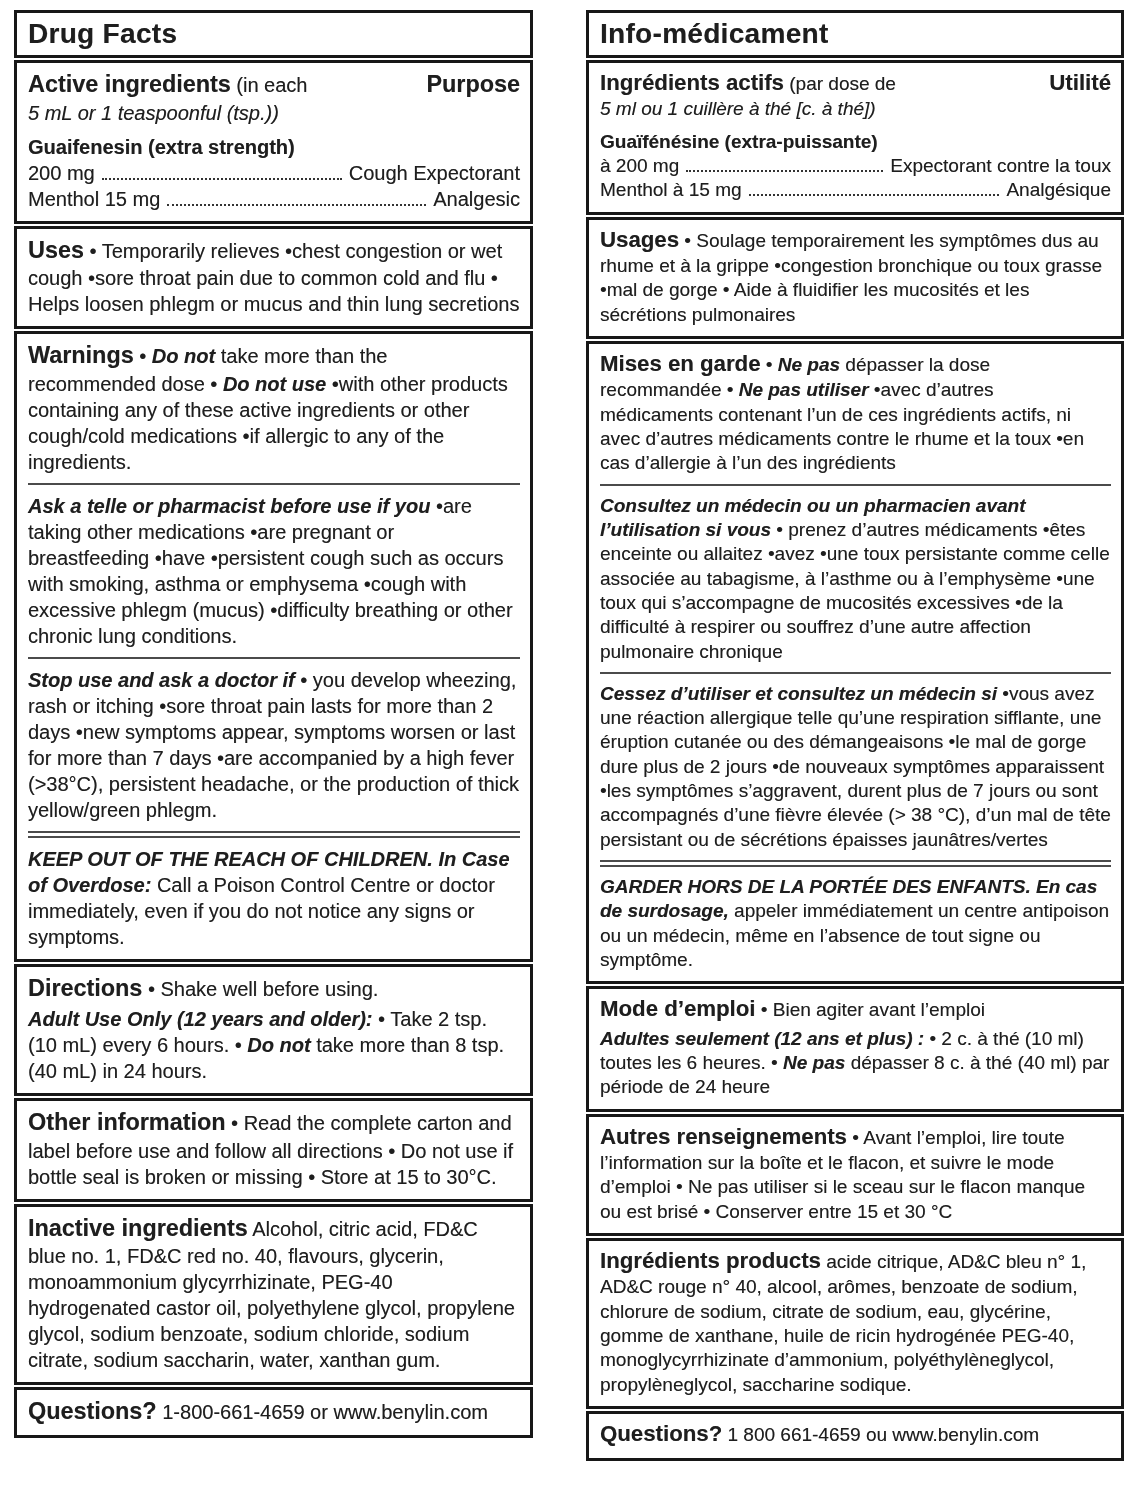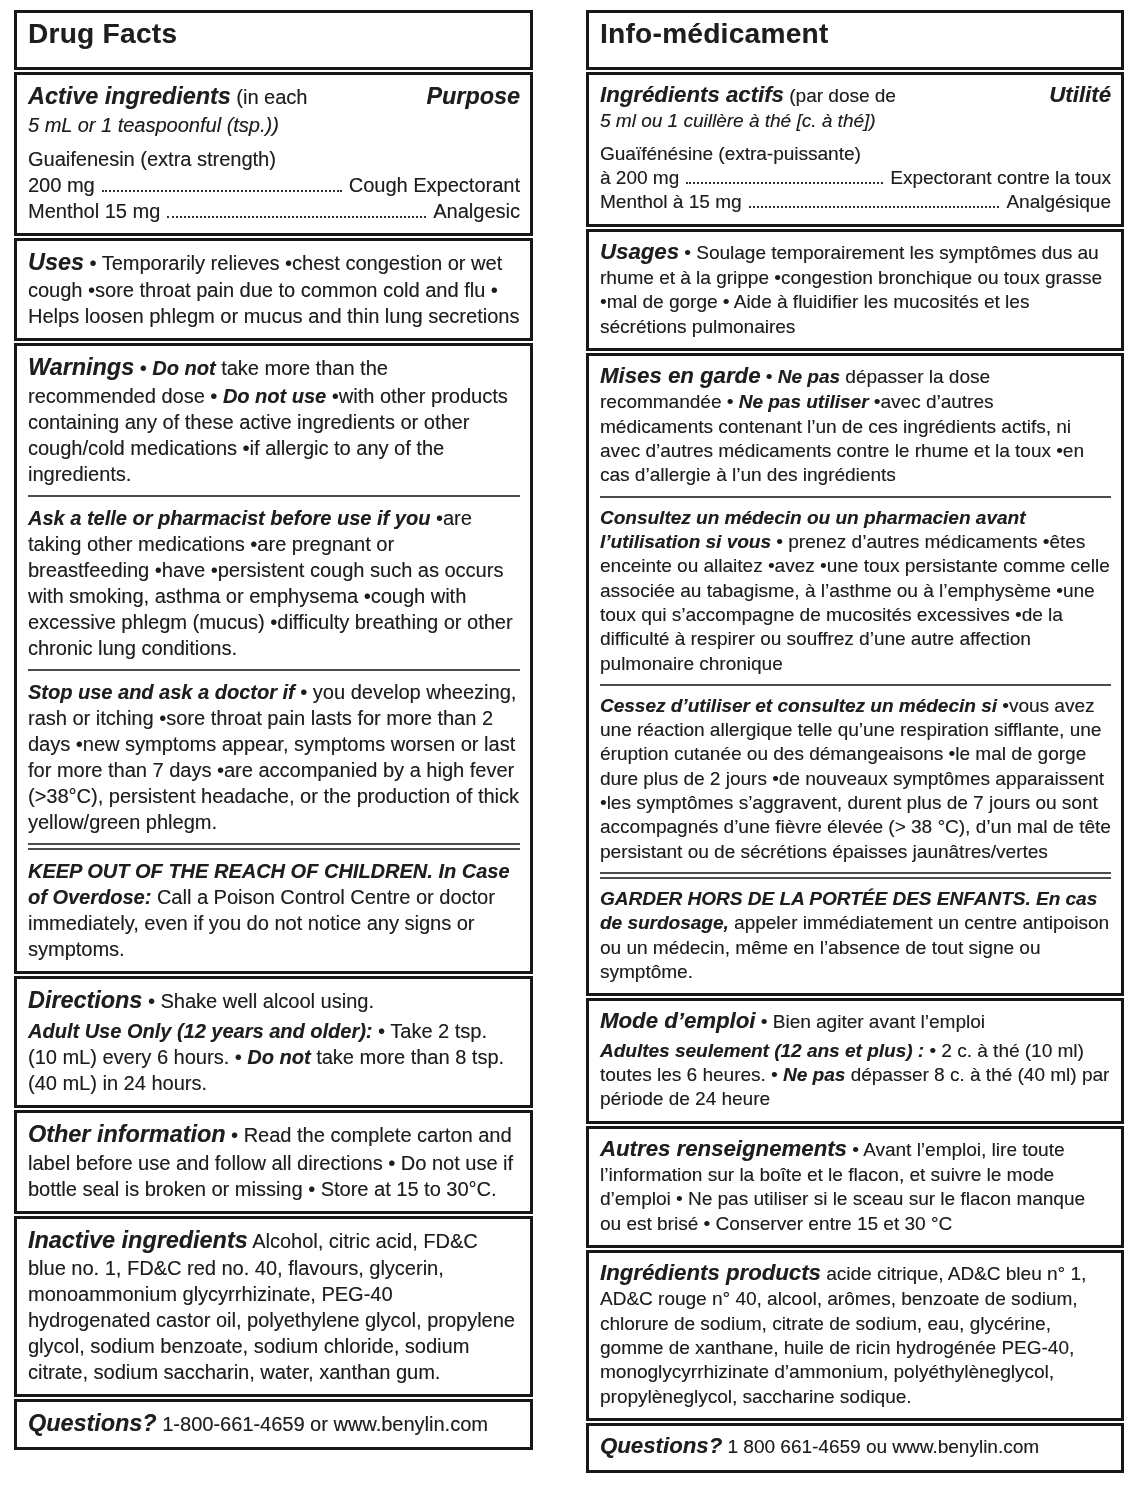--- a/index.html
+++ b/index.html
@@ -11,33 +11,33 @@
     -webkit-font-smoothing:antialiased;
   }
   .panel{position:absolute;top:10px;display:flex;flex-direction:column;gap:2px;}
   #panel-left{left:14px;width:519px;}
   #panel-right{left:586px;width:538px;justify-content:flex-end;}
   .box{
     border:3px solid #171717;background:#fff;
     padding:6px 10px 9px 11px;
     text-shadow:0.2px 0.2px 0.4px rgba(25,25,25,0.45);
   }
-  .title-box{padding:3px 10px 15px 11px;}
+  .title-box{padding:3px 10px 3px 11px;}
   .title{font-size:28px;font-weight:bold;letter-spacing:0.3px;}
   #panel-left .box{font-size:20px;line-height:1.30;}
   #panel-right .box{font-size:19px;line-height:1.28;}
   .para{margin:0;}
   .para + .para{margin-top:3px;}
-  .h{font-weight:bold;font-size:1.17em;font-style:italic;}
+  .h{font-weight:bold;font-size:1.17em;}
   .b{font-weight:bold;font-style:italic;}
   .divider-thin{border-top:2px solid #4b4b4b;margin:8px 0;}
   .divider-double{border-top:2px solid #4b4b4b;border-bottom:2px solid #4b4b4b;height:3px;margin:8px 0;}
   .ing-head{display:flex;justify-content:space-between;align-items:baseline;}
   .ing-line2{margin-bottom:5px;font-style:italic;}
-  .ing-name{margin-top:8px;}
+  .ing-name{margin-top:8px;font-weight:bold;}
   .ing-row{display:flex;align-items:baseline;}
   .leader{flex:1;border-bottom:2px dotted #333;margin:0 7px 5px 7px;min-width:30px;}
   .ing-purpose{white-space:nowrap;}
 </style>
 </head>
 <body>
 
 <div class="panel" id="panel-left">
   <div class="box title-box">
     <span class="title">Drug Facts</span>
@@ -66,21 +66,21 @@
     <div class="box">
       <p class="para"><span class="h">Warnings</span><span> • </span><span class="b">Do not</span><span> take more than the recommended dose • </span><span class="b">Do not use</span><span> •with other products containing any of these active ingredients or other cough/cold medications •if allergic to any of the ingredients.</span></p>
       <div class="divider-thin"></div>
       <p class="para"><span class="b">Ask a telle or pharmacist before use if you</span><span> •are taking other medications •are pregnant or breastfeeding •have •persistent cough such as occurs with smoking, asthma or emphysema •cough with excessive phlegm (mucus) •difficulty breathing or other chronic lung conditions.</span></p>
       <div class="divider-thin"></div>
       <p class="para"><span class="b">Stop use and ask a doctor if</span><span> • you develop wheezing, rash or itching •sore throat pain lasts for more than 2 days •new symptoms appear, symptoms worsen or last for more than 7 days •are accompanied by a high fever (&gt;38°C), persistent headache, or the production of thick yellow/green phlegm.</span></p>
       <div class="divider-double"></div>
       <p class="para"><span class="b">KEEP OUT OF THE REACH OF CHILDREN. In Case of Overdose:</span><span> Call a Poison Control Centre or doctor immediately, even if you do not notice any signs or symptoms.</span></p>
     </div>
     <div class="box">
-      <p class="para"><span class="h">Directions</span><span> • Shake well alcool using.</span></p>
+      <p class="para"><span class="h">Directions</span><span> • Shake well before using.</span></p>
       <p class="para"><span class="b">Adult Use Only (12 years and older):</span><span> • Take 2 tsp. (10 mL) every 6 hours. • </span><span class="b">Do not</span><span> take more than 8 tsp. (40 mL) in 24 hours.</span></p>
     </div>
     <div class="box">
       <p class="para"><span class="h">Other information</span><span> • Read the complete carton and label before use and follow all directions • Do not use if bottle seal is broken or missing • Store at 15 to 30°C.</span></p>
     </div>
     <div class="box">
       <p class="para"><span class="h">Inactive ingredients</span><span> Alcohol, citric acid, FD&amp;C blue no. 1, FD&amp;C red no. 40, flavours, glycerin, monoammonium glycyrrhizinate, PEG-40 hydrogenated castor oil, polyethylene glycol, propylene glycol, sodium benzoate, sodium chloride, sodium citrate, sodium saccharin, water, xanthan gum.</span></p>
     </div>
     <div class="box">
       <p class="para"><span class="h">Questions?</span><span> 1-800-661-4659 or www.benylin.com</span></p>

